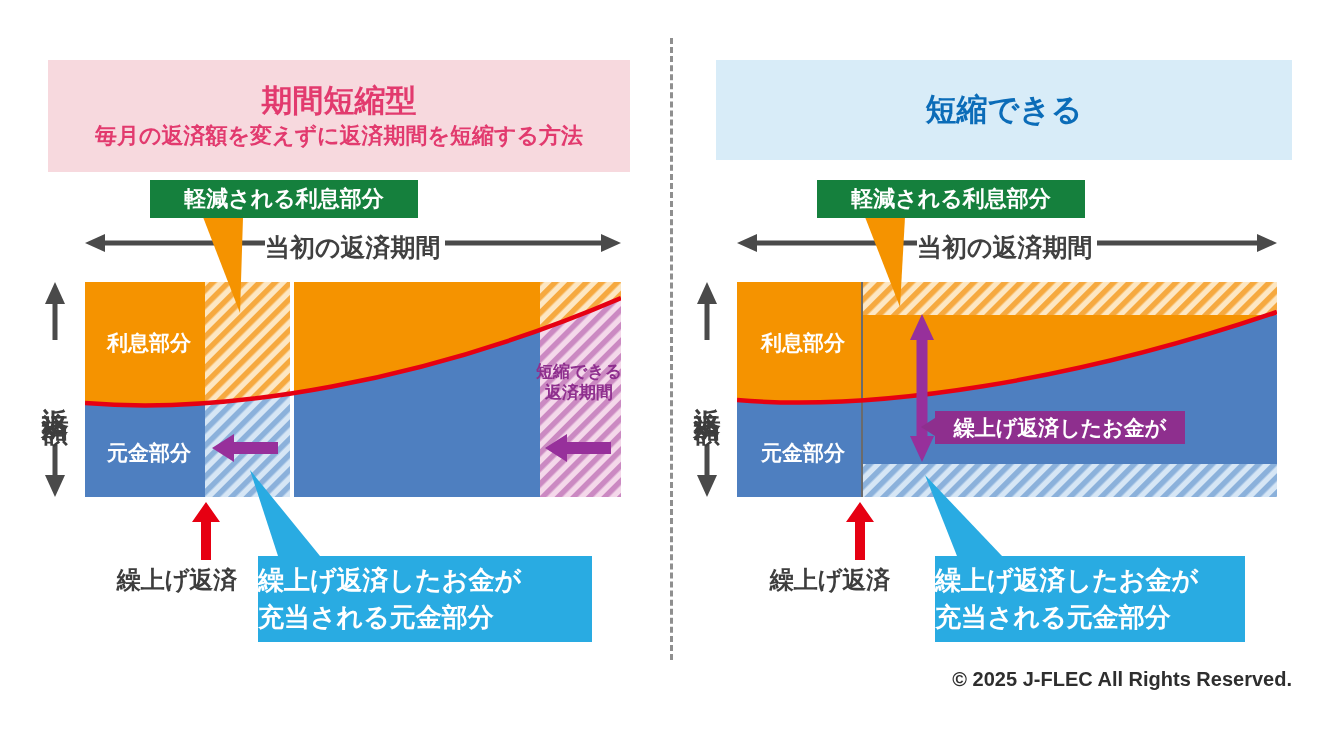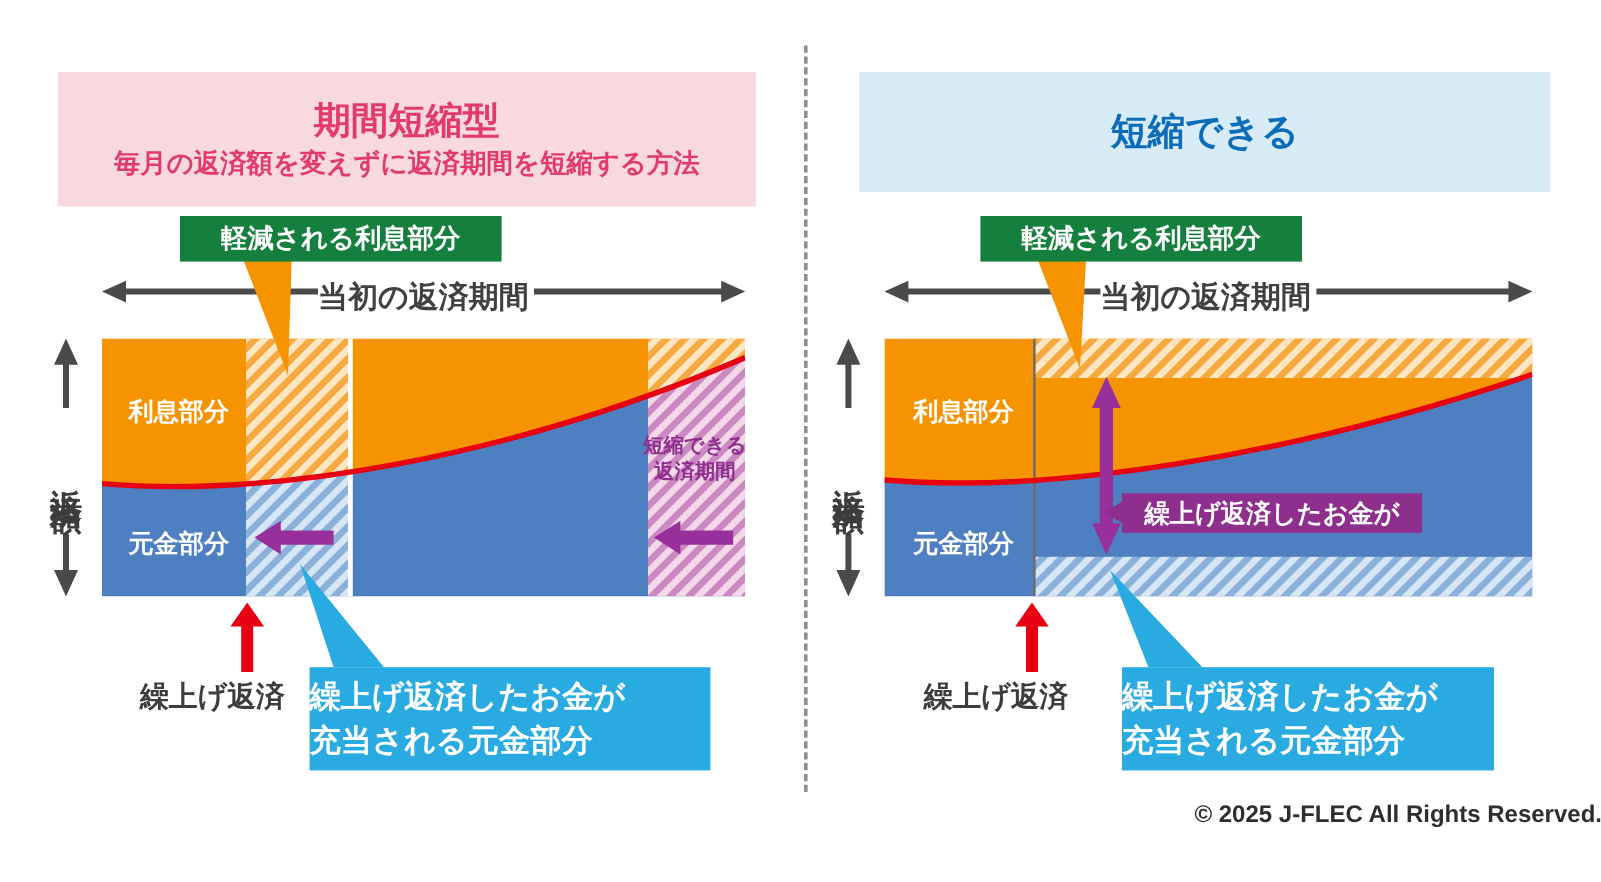--- a/index.html
+++ b/index.html
@@ -193,15 +193,15 @@
 
     <svg class="abs" style="left:912px;top:473px;" width="100" height="85" viewBox="0 0 100 85">
       <polygon points="13,2 45,83 90,83" fill="#29ABE2"></polygon>
     </svg>
     <div class="abs callout" style="left:935px;top:556px;width:310px;height:86px;">
       <div>繰上げ返済したお金が</div>
       <div>充当される元金部分</div>
     </div>
   </section>
 
-  <div class="abs copyright" style="left:963px;top:668px;width:372px;">© 2025 J-FLEC All Rights Reserved.</div>
+  <div class="abs copyright" style="left:920px;top:668px;width:372px;">© 2025 J-FLEC All Rights Reserved.</div>
 
 </div>
 
 </body></html>

